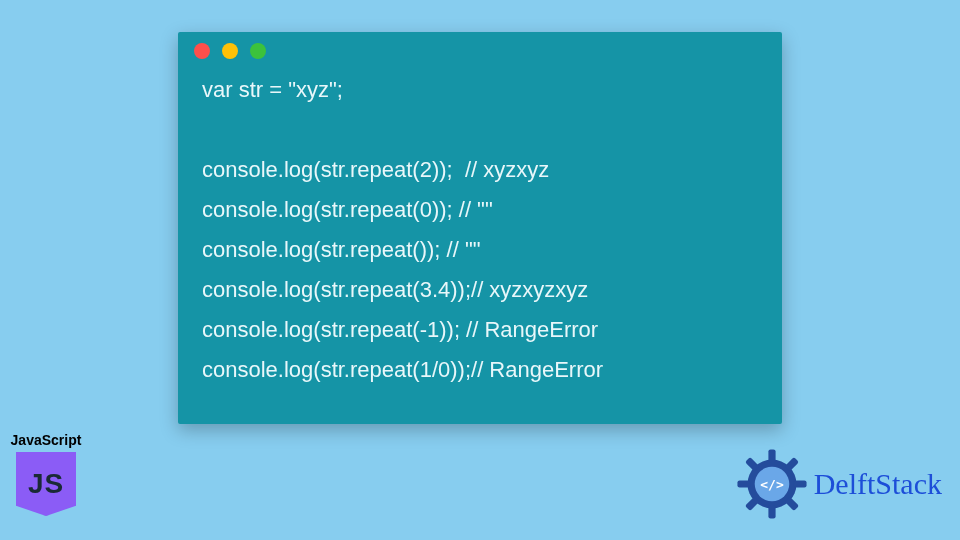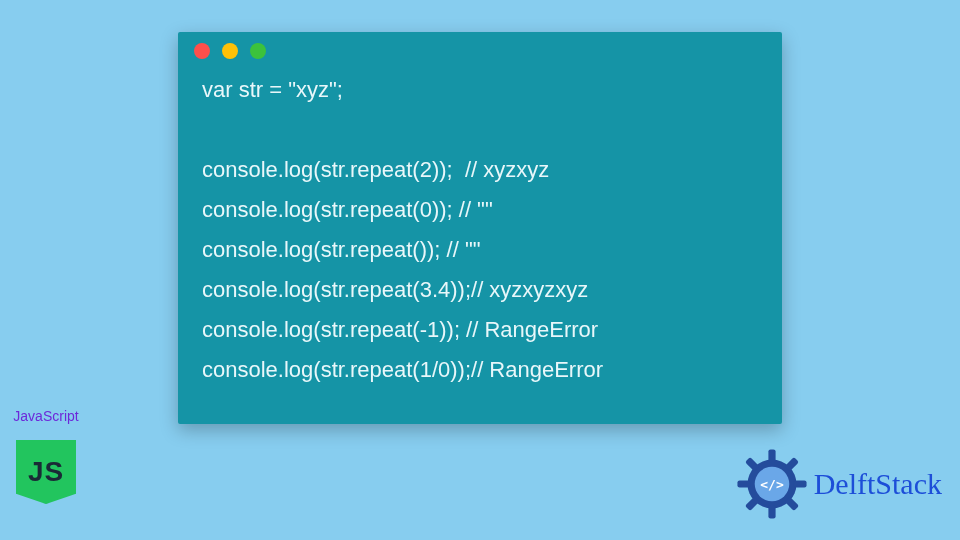--- a/index.html
+++ b/index.html
@@ -40,29 +40,29 @@
   }
   .js-badge {
     position: absolute;
     left: 4px;
     bottom: 20px;
     width: 84px;
     text-align: center;
   }
   .js-badge .label {
     font-size: 14px;
-    font-weight: normal;
-    color: #6d28d9;
+    font-weight: bold;
+    color: #000000;
     margin-bottom: 2px;
   }
   .js-logo {
     width: 60px;
     height: 64px;
-    margin: 16px auto;
-    background: #22c55e;
+    margin: 4px auto;
+    background: #8b5cf6;
     box-shadow: 0 3px 0 rgba(0,0,0,0.15);
     display: flex;
     align-items: center;
     justify-content: center;
     clip-path: polygon(0 0, 100% 0, 100% 84%, 50% 100%, 0 84%);
   }
   .js-logo span {
     font-family: Arial, Helvetica, sans-serif;
     font-weight: 900;
     font-size: 28px;

